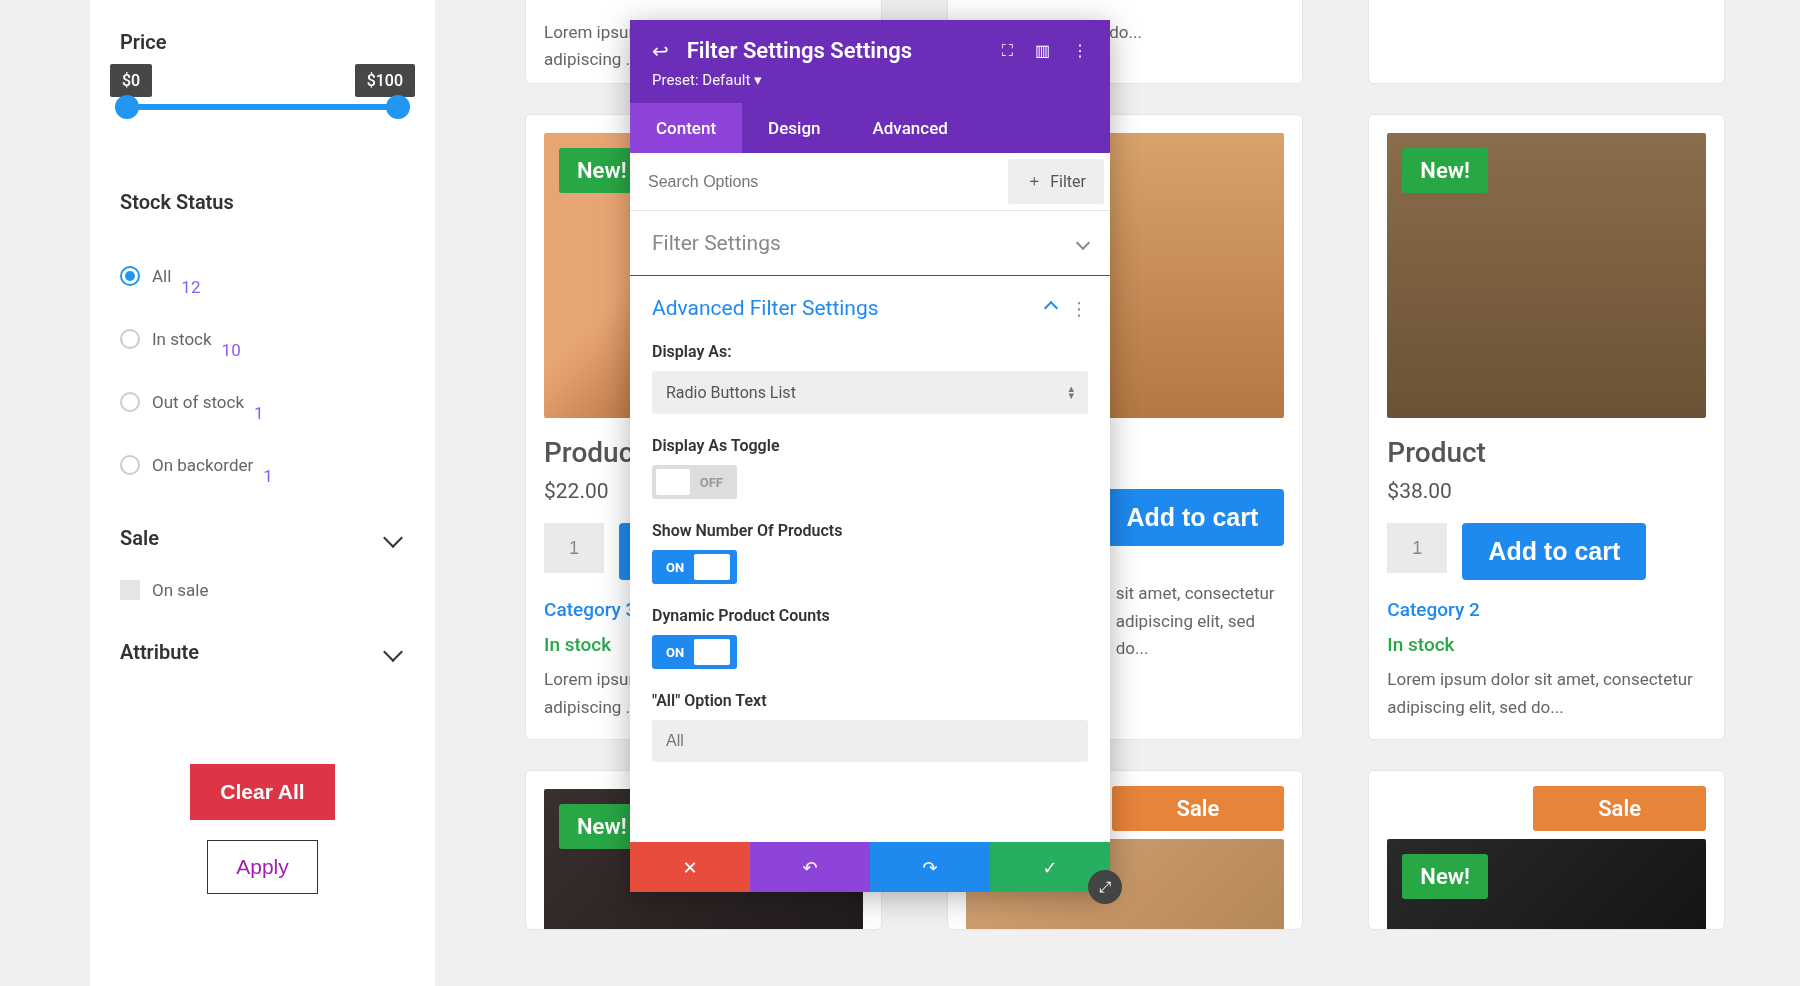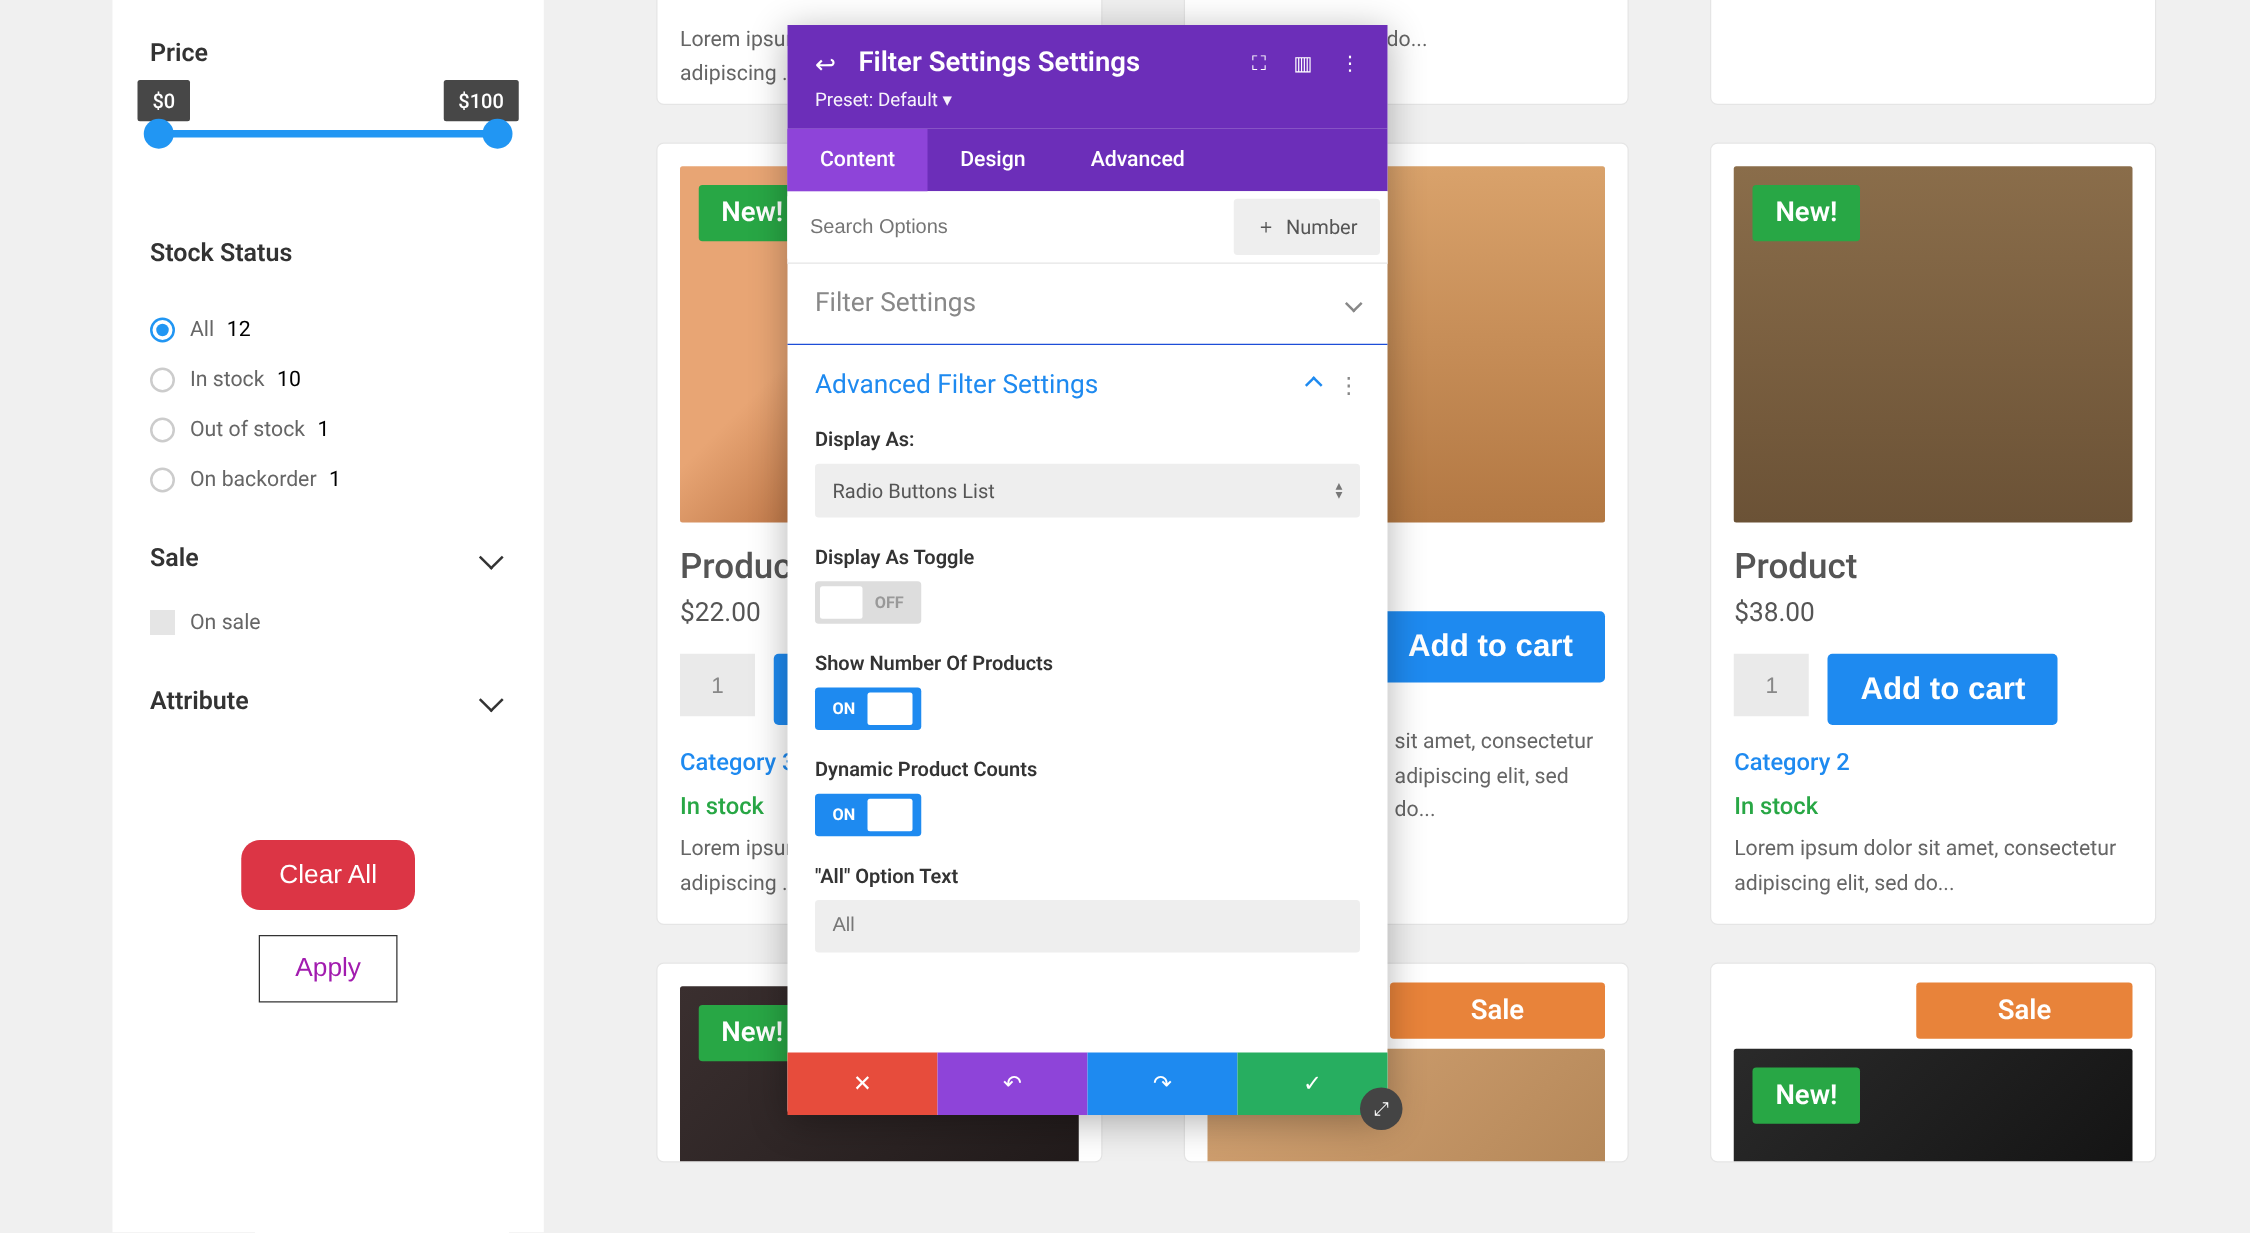--- a/index.html
+++ b/index.html
@@ -15,30 +15,30 @@
 .slider-track { height: 6px; background: #2196f3; border-radius: 3px; position: relative; }
 .slider-handle { position: absolute; width: 24px; height: 24px; background: #2196f3; border-radius: 50%; top: -9px; }
 .slider-handle.left { left: -5px; }
 .slider-handle.right { right: -5px; }
 
 .stock-list { list-style: none; }
 .stock-list li { display: flex; align-items: center; padding: 10px 0; font-size: 17px; color: #666; }
 .radio { width: 20px; height: 20px; border-radius: 50%; border: 2px solid #ccc; margin-right: 12px; display: inline-block; position: relative; flex-shrink: 0; }
 .radio.checked { border-color: #2196f3; }
 .radio.checked::after { content:''; position: absolute; width: 10px; height: 10px; background: #2196f3; border-radius: 50%; top: 3px; left: 3px; }
-.stock-count { margin-left: 10px; color: #000000; }
+.stock-count { margin-left: 10px; color: #8b5cf6; margin-top: 23px; }
 
 .accordion-head { display: flex; justify-content: space-between; align-items: center; cursor: pointer; margin-top: 30px; margin-bottom: 20px; }
 .accordion-head h3 { margin: 0; }
 .chev { width: 14px; height: 14px; border-right: 2px solid #333; border-bottom: 2px solid #333; transform: rotate(45deg); margin-right: 5px; }
 
 .checkbox-row { display: flex; align-items: center; padding: 10px 0; font-size: 17px; color: #666; }
 .checkbox { width: 20px; height: 20px; background: #e5e5e5; margin-right: 12px; }
 
-.btn-clear { display: block; margin: 100px auto 0; background: #dc3545; color: #fff; border: none; padding: 16px 30px; font-size: 21px; font-weight: 400; border-radius: 15px; cursor: pointer; }
+.btn-clear { display: block; margin: 100px auto 0; background: #dc3545; color: #fff; border: none; padding: 16px 30px; font-size: 21px; font-weight: 700; border-radius: 0; cursor: pointer; }
 .btn-apply { display: block; margin: 20px auto 0; background: #fff; color: #a21caf; border: 1px solid #333; padding: 14px 28px; font-size: 21px; font-weight: 500; cursor: pointer; }
 
 
 .grid { position: absolute; left: 525px; top: -10px; width: 1200px; display: grid; grid-template-columns: repeat(3, 1fr); gap: 30px 65px; }
 .card { background: #fff; border: 1px solid #e5e5e5; border-radius: 6px; padding: 18px; position: relative; }
 .card.short { padding-bottom: 10px; }
 .card-img { width: 100%; height: 285px; background: #d8b894; position: relative; border-radius: 2px; overflow: hidden; }
 .card-img.orange1 { background: linear-gradient(135deg, #e8a574 40%, #c47d4d 60%); }
 .card-img.orange2 { background: linear-gradient(180deg, #d9a26b 0%, #b37843 100%); }
 .card-img.bed { background: linear-gradient(180deg, #8a6d4a 0%, #6b5236 100%); }
@@ -253,21 +253,21 @@
   <div class="tabs">
     <div class="tab active">Content</div>
     <div class="tab">Design</div>
     <div class="tab">Advanced</div>
   </div>
 
   <div class="search-row">
     <input class="search-input" placeholder="Search Options" style="">
     <div class="filter-btn">
         <span>＋</span>
-        <span>Number</span>
+        <span>Filter</span>
       </div>
   </div>
 
   <div class="section">
     <div class="section-head">
       <span class="section-title">Filter Settings</span>
       <span class="chev-sm"></span>
     </div>
   </div>
 

